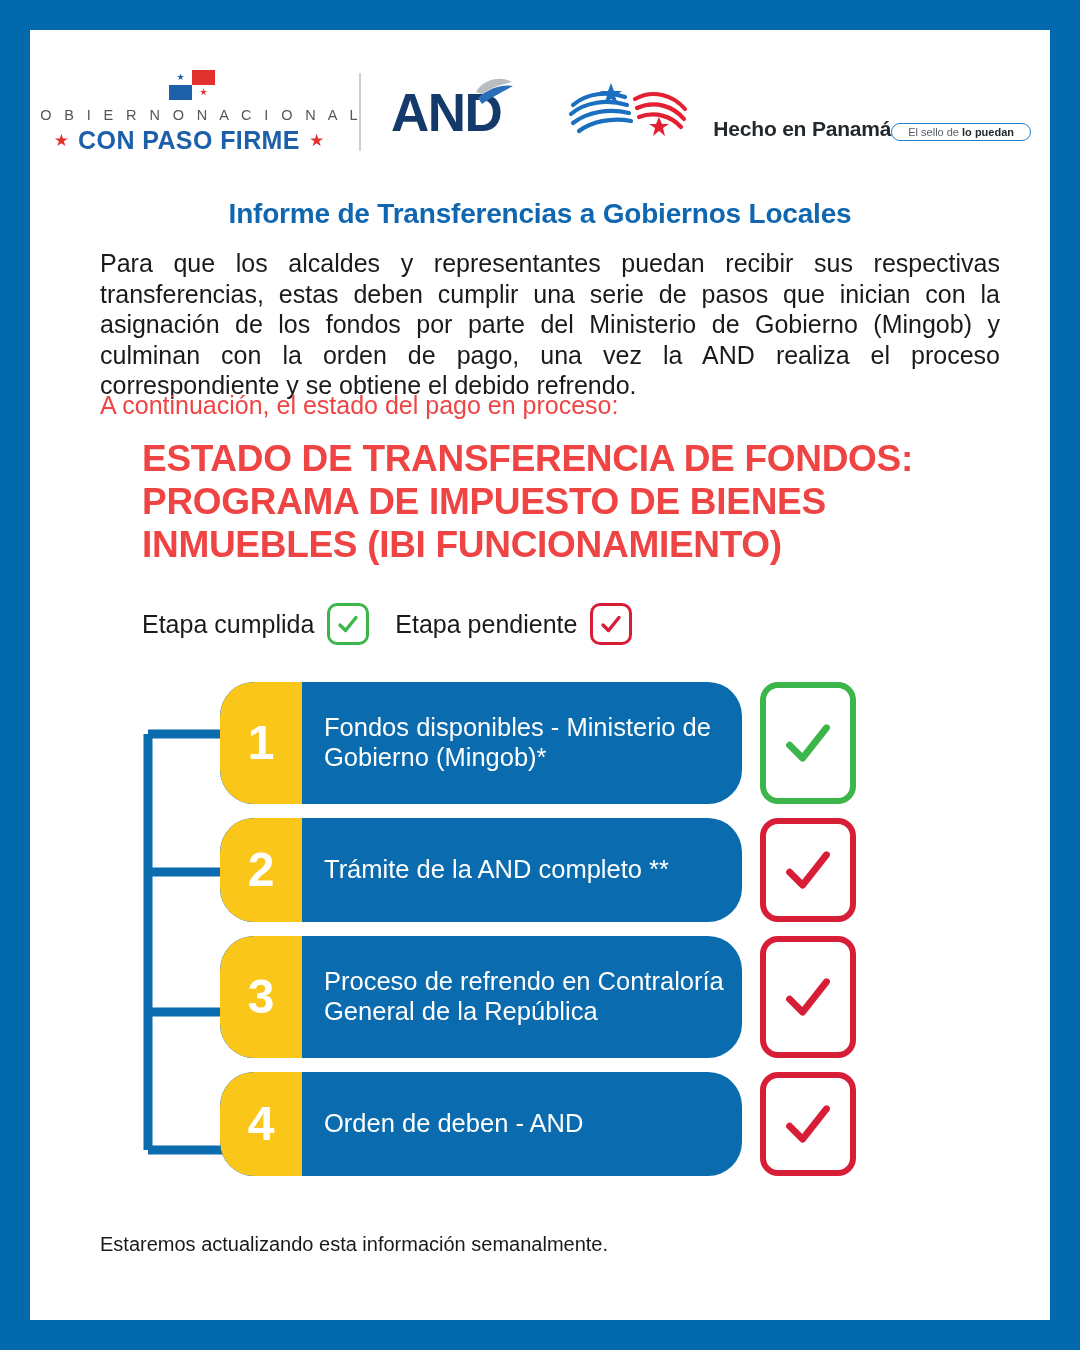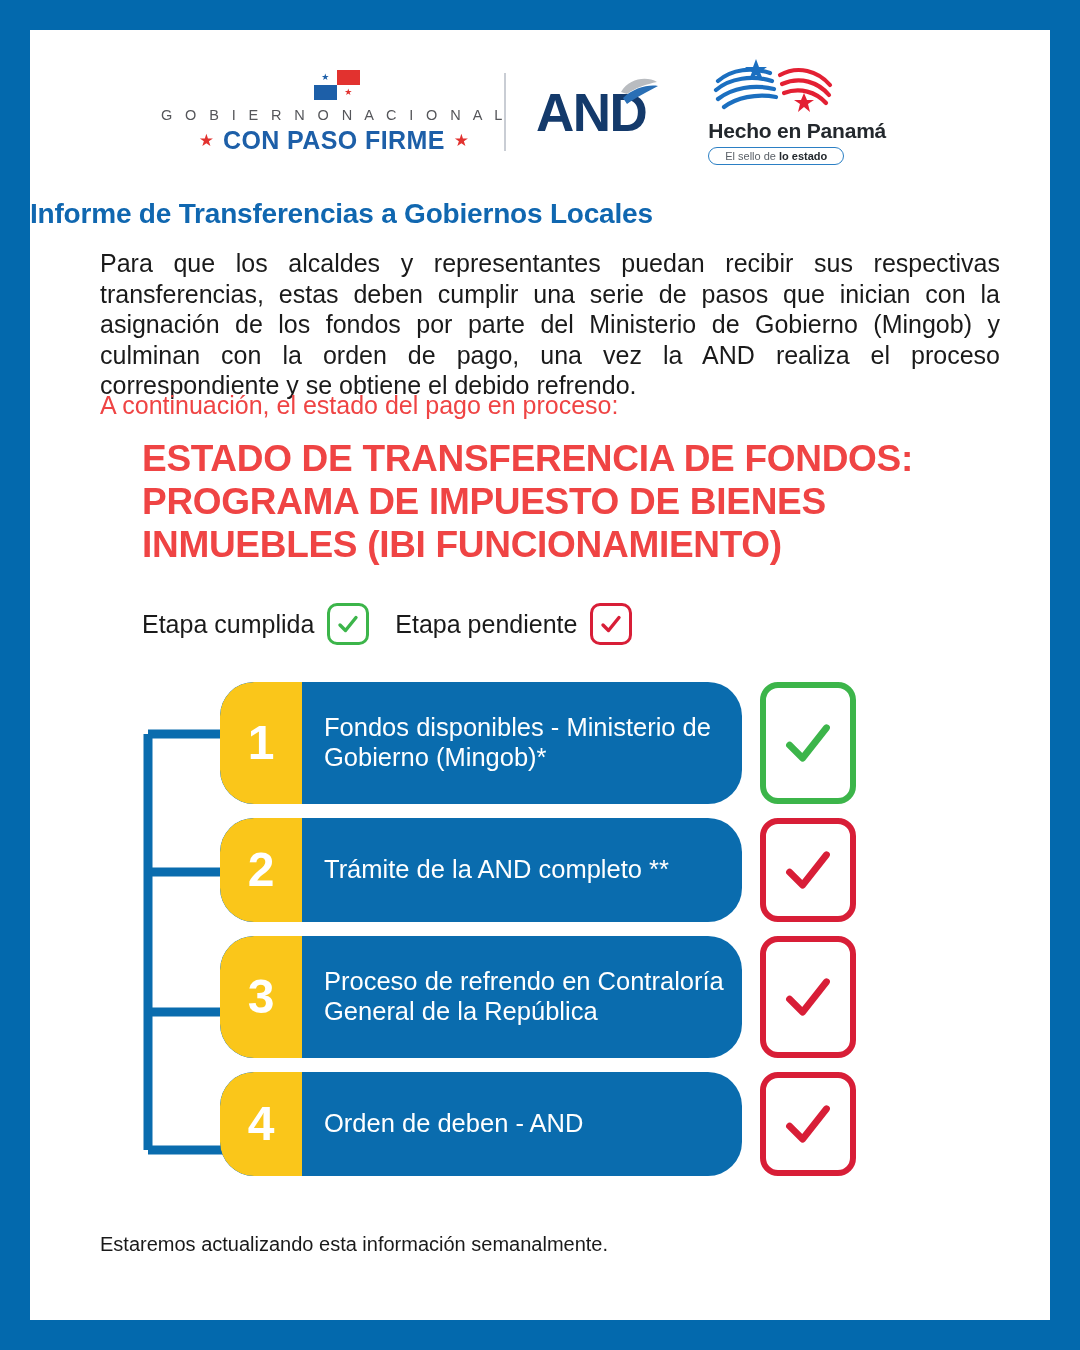--- a/index.html
+++ b/index.html
@@ -130,22 +130,22 @@
     font-weight: bold;
     color: #143A6B;
     line-height: 1.12;
     letter-spacing: 0.1px;
     white-space: nowrap;
   }
 
   
   .logo-hecho {
     display: flex;
-    flex-direction: column;
-    align-items: flex-start;
+    flex-direction: row;
+    align-items: flex-end;
     margin-left: 62px;
     margin-top: -4px;
   }
   .hecho-mark { width: 150px; height: 62px; }
   .hecho-title {
     font-size: 21px;
     font-weight: bold;
     color: #23282D;
     letter-spacing: -0.2px;
     margin-top: 2px;
@@ -159,21 +159,21 @@
     color: #5A6067;
     white-space: nowrap;
   }
   .hecho-pill b { color: #23282D; }
 
   
   .doc-title {
     position: absolute;
     top: 168px;
     left: 0; right: 0;
-    text-align: left;
+    text-align: center;
     font-size: 28px;
     font-weight: bold;
     color: #1067B0;
     letter-spacing: -0.2px;
   }
 
   .intro {
     position: absolute;
     top: 218px;
     left: 70px;
@@ -385,21 +385,21 @@
           </g>
           <g fill="none" stroke="#E32033" stroke-width="4.2" stroke-linecap="round">
             <path d="M72 20 C90 10, 110 16, 122 30"></path>
             <path d="M74 29 C92 21, 110 27, 121 40"></path>
             <path d="M76 38 C92 32, 108 37, 118 48"></path>
           </g>
           <polygon points="48,4 51,12 59,12 52,17 55,25 48,20 41,25 44,17 37,12 45,12" fill="#1B6FC0"></polygon>
           <polygon points="96,38 99,45 106,45 100,49 102,57 96,52 90,57 92,49 86,45 93,45" fill="#E32033"></polygon>
         </svg>
         <div class="hecho-title">Hecho en Panamá</div>
-        <div class="hecho-pill"><span>El sello de </span><b>lo estado</b></div>
+        <div class="hecho-pill"><span>El sello de </span><b>lo puedan</b></div>
       </div>
     </div>
 
     <div class="doc-title">Informe de Transferencias a Gobiernos Locales</div>
     <div class="intro">Para que los alcaldes y representantes puedan recibir sus respectivas transferencias, estas deben cumplir una serie de pasos que inician con la asignación de los fondos por parte del Ministerio de Gobierno (Mingob) y culminan con la orden de pago, una vez la AND realiza el proceso correspondiente y se obtiene el debido refrendo.</div>
     <div class="intro2">A continuación, el estado del pago en proceso:</div>
     <div class="section-title">ESTADO DE TRANSFERENCIA DE FONDOS: PROGRAMA DE IMPUESTO DE BIENES INMUEBLES (IBI FUNCIONAMIENTO)</div>
 
     <div class="legend">
       <div class="legend-item">

